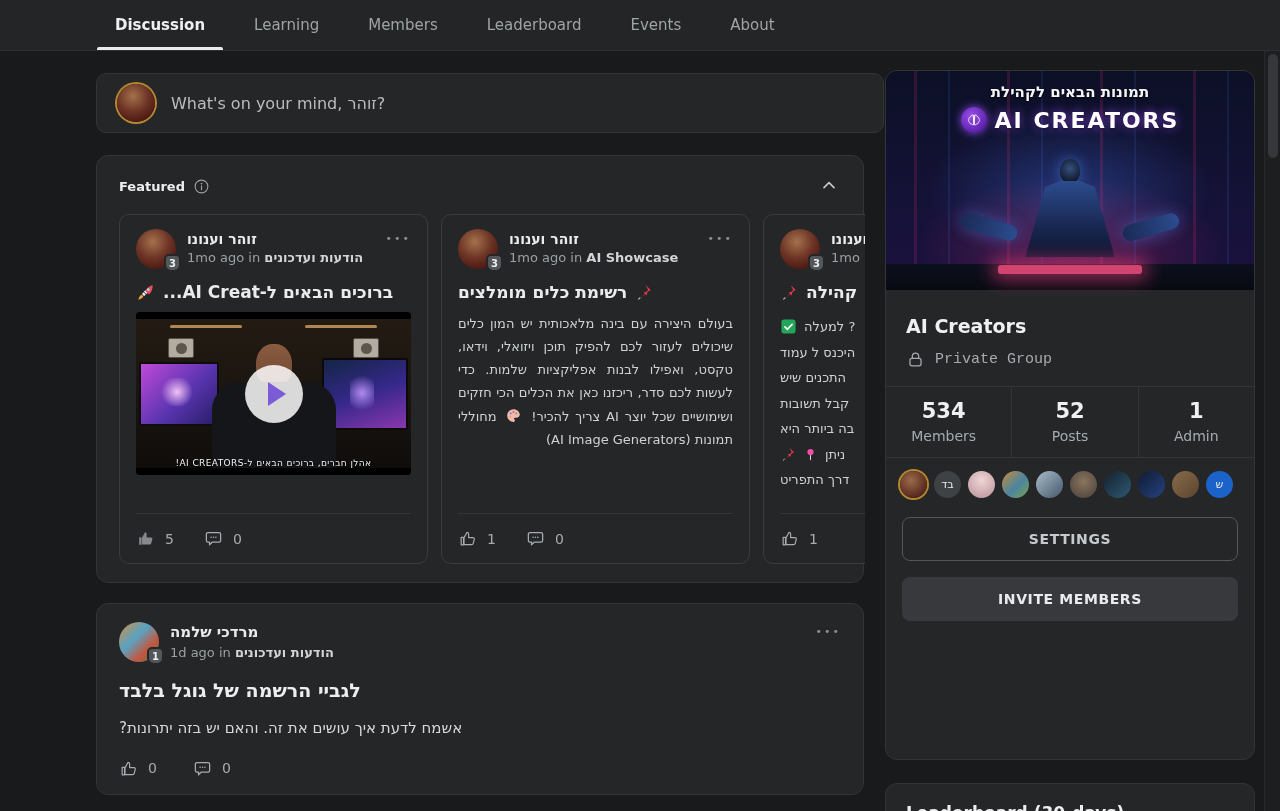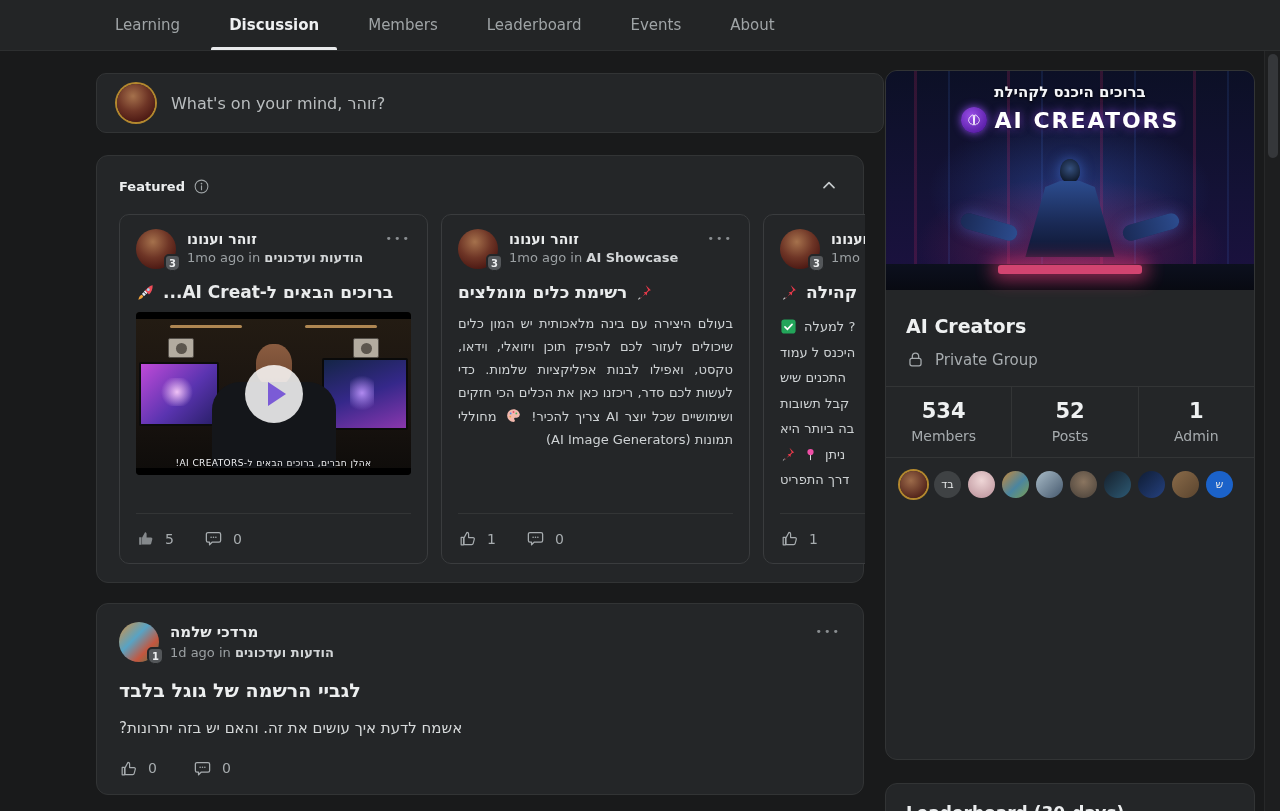--- a/index.html
+++ b/index.html
@@ -136,21 +136,21 @@
     background:linear-gradient(180deg,#2c4c8e 0%,#1a2a56 55%,#0e1630 100%);
     box-shadow:0 0 34px rgba(80,140,255,.5);
   }
   .fig-armL,.fig-armR { position:absolute; top:148px; width:58px; height:16px; border-radius:8px; background:linear-gradient(90deg,#1a2a56,#2c4c8e); box-shadow:0 0 16px rgba(80,140,255,.4); }
   .fig-armL { left:50%; margin-left:-110px; transform:rotate(16deg); }
   .fig-armR { left:50%; margin-left:52px; transform:rotate(-16deg); }
   .desk { position:absolute; left:0; right:0; bottom:0; height:26px; background:linear-gradient(180deg,#0c101e,#080a12); }
   .keyboard { position:absolute; left:50%; bottom:16px; margin-left:-72px; width:144px; height:9px; border-radius:3px; background:#e84a7a; box-shadow:0 0 18px 6px rgba(235,60,120,.65); opacity:.9; }
   .group-info { padding:25px 20px 0; }
   .group-name { font-size:19px; font-weight:bold; color:#eef0f1; }
-  .privacy { margin-top:13px; display:flex; align-items:center; gap:10px; color:#a6abae; font-size:15px; }
+  .privacy { margin-top:13px; display:flex; align-items:center; gap:10px; color:#a6abae; font-size:15px;font-family:Liberation Mono, monospace; }
   .group-desc { margin-top:19px; direction:rtl; text-align:left; color:#d3d6d8; font-size:15px; line-height:1.62; }
   .stats { margin-top:17px; border-top:1px solid #333536; border-bottom:1px solid #333536; display:flex;gap:10px; }
   .stat { flex:1; text-align:center; padding:12px 0 13px; }
   .stat + .stat { border-left:1px solid #333536; }
   .stat-value { font-size:21px; font-weight:bold; color:#eef0f1; }
   .stat-label { margin-top:5px; font-size:14px; color:#a6abae; }
   .members-strip { display:flex; gap:7px; padding:13px 14px 3px; }
   .mavatar { width:27px; height:27px; border-radius:50%; flex:none; display:flex; align-items:center; justify-content:center; font-size:11px; color:#e6e8e9; }
   .btns { padding:16px 16px 0; }
   .btn {
@@ -163,22 +163,22 @@
   .lb-title { font-size:17px; font-weight:bold; color:#eceeef; }
   
   .rail { position:absolute; right:0; top:0; width:16px; bottom:0; background:#1d1e1f; border-left:1px solid #272829; }
   .rail-thumb { position:absolute; left:3px; top:54px; width:10px; height:104px; border-radius:5px; background:#35373a; }
   svg { display:block; }
 </style>
 </head>
 <body>
 
 <div class="nav">
+  <div class="tab active">Discussion</div>
   <div class="tab">Learning</div>
-  <div class="tab active">Discussion</div>
   <div class="tab">Members</div>
   <div class="tab">Leaderboard</div>
   <div class="tab">Events</div>
   <div class="tab">About</div>
 </div>
 
 <div class="composer card">
   <span class="avatar av38 zohar goldring"></span>
   <span class="composer-text">What's on your mind, זוהר?</span>
 </div>
@@ -417,21 +417,21 @@
 </div>
 
 <div class="group card">
   <div class="banner">
     <div class="fig-head"></div>
     <div class="fig-body"></div>
     <div class="fig-armL"></div>
       <div class="fig-armR"></div>
     <div class="desk"></div>
     <div class="keyboard"></div>
-    <div class="banner-welcome">ברוכים היכנס לקהילת</div>
+    <div class="banner-welcome">תמונות הבאים לקהילת</div>
     <div class="banner-brand">
       <span class="brainLogo">
         <svg viewBox="0 0 24 24" width="16" height="16">
             <path d="M10.8 4.5C9 4.2 7.2 5.3 7 7.1 5.4 7.5 4.3 9 4.5 10.8c-1 1.2-.8 3.1.5 4.1.1 1.8 1.6 3.2 3.4 3.1.8 1.1 2.3 1.5 3.4.9z" fill="none" stroke="#fff" stroke-width="1.3"></path>
             <path d="M13.2 4.5c1.8-.3 3.6.8 3.8 2.6 1.6.4 2.7 1.9 2.5 3.7 1 1.2.8 3.1-.5 4.1-.1 1.8-1.6 3.2-3.4 3.1-.8 1.1-2.3 1.5-3.4.9z" fill="none" stroke="#fff" stroke-width="1.3"></path>
             <path d="M12 4.5v14" stroke="#fff" stroke-width="1.1"></path>
           </svg>
       </span>
       <span class="brand-text">AI CREATORS</span>
     </div>
@@ -467,20 +467,24 @@
     <span class="mavatar" style="background:#3f4244">בד</span>
     <span class="mavatar" style="background:radial-gradient(circle at 50% 35%,#eed6d6,#b98f98)"></span>
     <span class="mavatar" style="background:linear-gradient(135deg,#c98a3a,#4a85a0 55%,#7c9e53)"></span>
     <span class="mavatar" style="background:linear-gradient(135deg,#a9bcc8,#45586d)"></span>
     <span class="mavatar" style="background:radial-gradient(circle at 50% 40%,#8a7560,#473f38)"></span>
     <span class="mavatar" style="background:linear-gradient(135deg,#16202c,#2d5a74)"></span>
     <span class="mavatar" style="background:linear-gradient(135deg,#0f1c33,#25417f)"></span>
     <span class="mavatar" style="background:linear-gradient(135deg,#8a6b49,#5a442e)"></span>
     <span class="mavatar" style="background:#1b62c9">ש</span>
   </div>
+  <div class="btns">
+    <button class="btn btn-outline">SETTINGS</button>
+    <button class="btn btn-fill">INVITE MEMBERS</button>
+  </div>
 </div>
 
 <div class="lb card">
   <div class="lb-title">Leaderboard (30-days)</div>
 </div>
 
 <div class="rail">
   <div class="rail-thumb"></div>
 </div>
 

